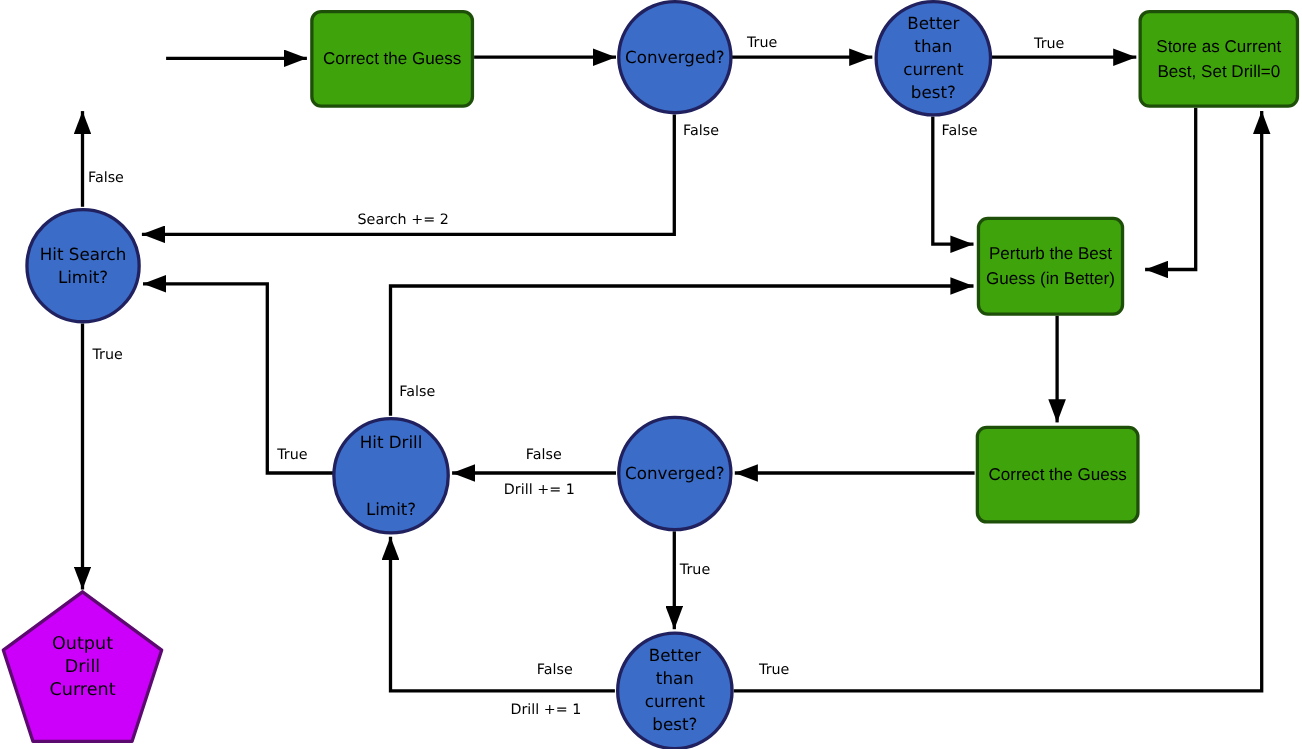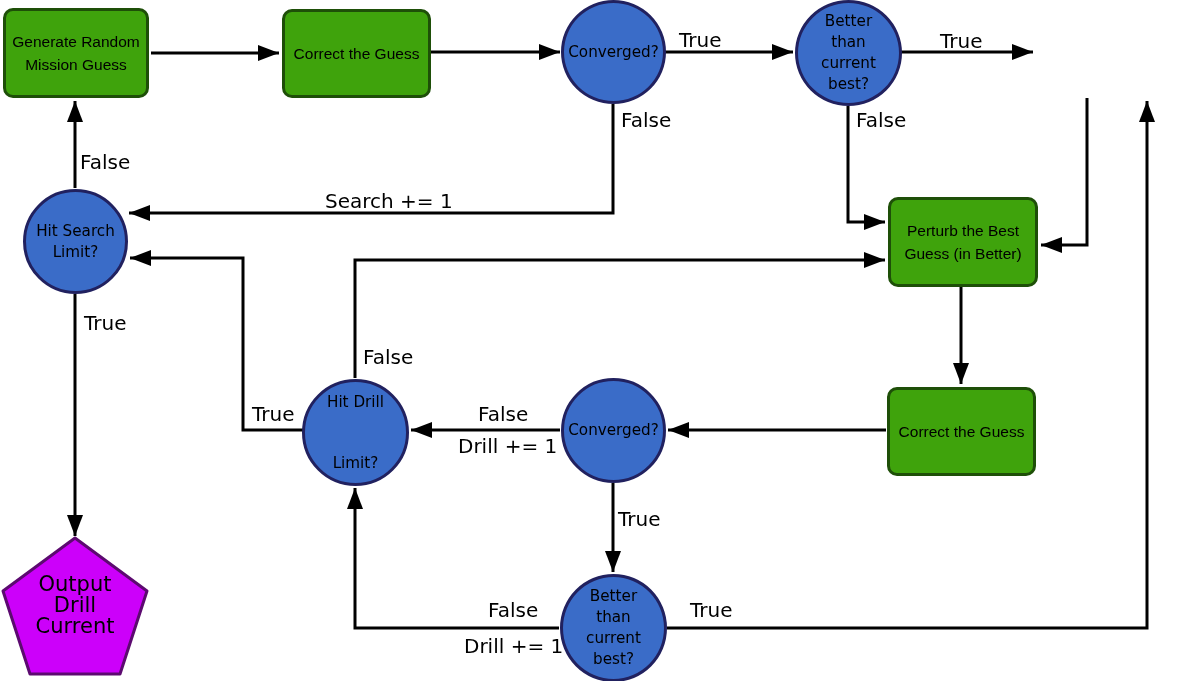--- a/index.html
+++ b/index.html
@@ -20,25 +20,25 @@
     font-family:"Liberation Sans", sans-serif;
     font-size:15.5px; line-height:23px;
   }
   .decision {
     background:var(--decision-fill); border:3px solid var(--decision-border);
     border-radius:50%;
     font-size:15.2px; line-height:21px;
   }
   .terminal-text {
     position:absolute; z-index:2; text-align:center;
-    font-size:21px; line-height:21px;
+    font-size:16px; line-height:21px;
   }
   .edge-label {
     position:absolute; z-index:3; white-space:nowrap;
-    font-size:20px; line-height:18px;
+    font-size:13px; line-height:18px;
   }
   .edge { stroke:var(--edge); stroke-width:3; fill:none; }
   .pentagon { fill:var(--terminal-fill); stroke:var(--terminal-border); stroke-width:3; stroke-linejoin:round; }
 </style>
 </head>
 <body>
 
 <div class="canvas">
 
   <svg width="1184" height="681" viewBox="0 0 1184 681">
@@ -62,31 +62,31 @@
     <polyline class="edge" points="559,628 355,628 355,488" marker-end="url(#arrow)"></polyline>
     <polyline class="edge" points="667,628 1147,628 1147,101" marker-end="url(#arrow)"></polyline>
     <polyline class="edge" points="355,378 355,260 885,260" marker-end="url(#arrow)"></polyline>
     <polyline class="edge" points="303,430 243,430 243,258 130,258" marker-end="url(#arrow)"></polyline>
     <polyline class="edge" points="75,188 75,101" marker-end="url(#arrow)"></polyline>
     <polyline class="edge" points="75,294 75,536" marker-end="url(#arrow)"></polyline>
 
     <polygon class="pentagon" points="75,538 147,591 120,674 30,674 3,591"></polygon>
   </svg>
 
-  <div class="node process" style="left:3px; top:8px; width:146px; height:90px;">
-    <div>Generate Random</div>
-    <div>Mission Guess</div>
-  </div>
 
   <div class="node process" style="left:282px; top:9px; width:149px; height:89px;">
     <div>Correct the Guess</div>
   </div>
 
+  <div class="node process" style="left:1035px; top:9px; width:146px; height:89px;">
+    <div>Store as Current</div>
+    <div>Best, Set Drill=0</div>
+  </div>
 
-  <div class="node process" style="left:888px; top:197px; width:150px; height:90px;">
+  <div class="node process" style="left:888px; top:197px; width:134px; height:90px;">
     <div>Perturb the Best</div>
     <div>Guess (in Better)</div>
   </div>
 
   <div class="node process" style="left:887px; top:387px; width:149px; height:89px;">
     <div>Correct the Guess</div>
   </div>
 
   <div class="node decision" style="left:561px; top:0px; width:105px; height:104px;">
     <div>Converged?</div>
@@ -122,21 +122,21 @@
 
   <div class="terminal-text" style="left:15px; top:574px; width:120px;">
     <div>Output</div>
     <div>Drill</div>
     <div>Current</div>
   </div>
 
   <div class="edge-label" style="left:679px; top:31px;">True</div>
   <div class="edge-label" style="left:940px; top:32px;">True</div>
   <div class="edge-label" style="left:621px; top:111px;">False</div>
-  <div class="edge-label" style="left:325px; top:192px;">Search += 1</div>
+  <div class="edge-label" style="left:325px; top:192px;">Search += 2</div>
   <div class="edge-label" style="left:856px; top:111px;">False</div>
   <div class="edge-label" style="left:80px;  top:153px;">False</div>
   <div class="edge-label" style="left:84px;  top:314px;">True</div>
   <div class="edge-label" style="left:363px; top:348px;">False</div>
   <div class="edge-label" style="left:252px; top:405px;">True</div>
   <div class="edge-label" style="left:478px; top:405px;">False</div>
   <div class="edge-label" style="left:458px; top:437px;">Drill += 1</div>
   <div class="edge-label" style="left:618px; top:510px;">True</div>
   <div class="edge-label" style="left:488px; top:601px;">False</div>
   <div class="edge-label" style="left:464px; top:637px;">Drill += 1</div>

